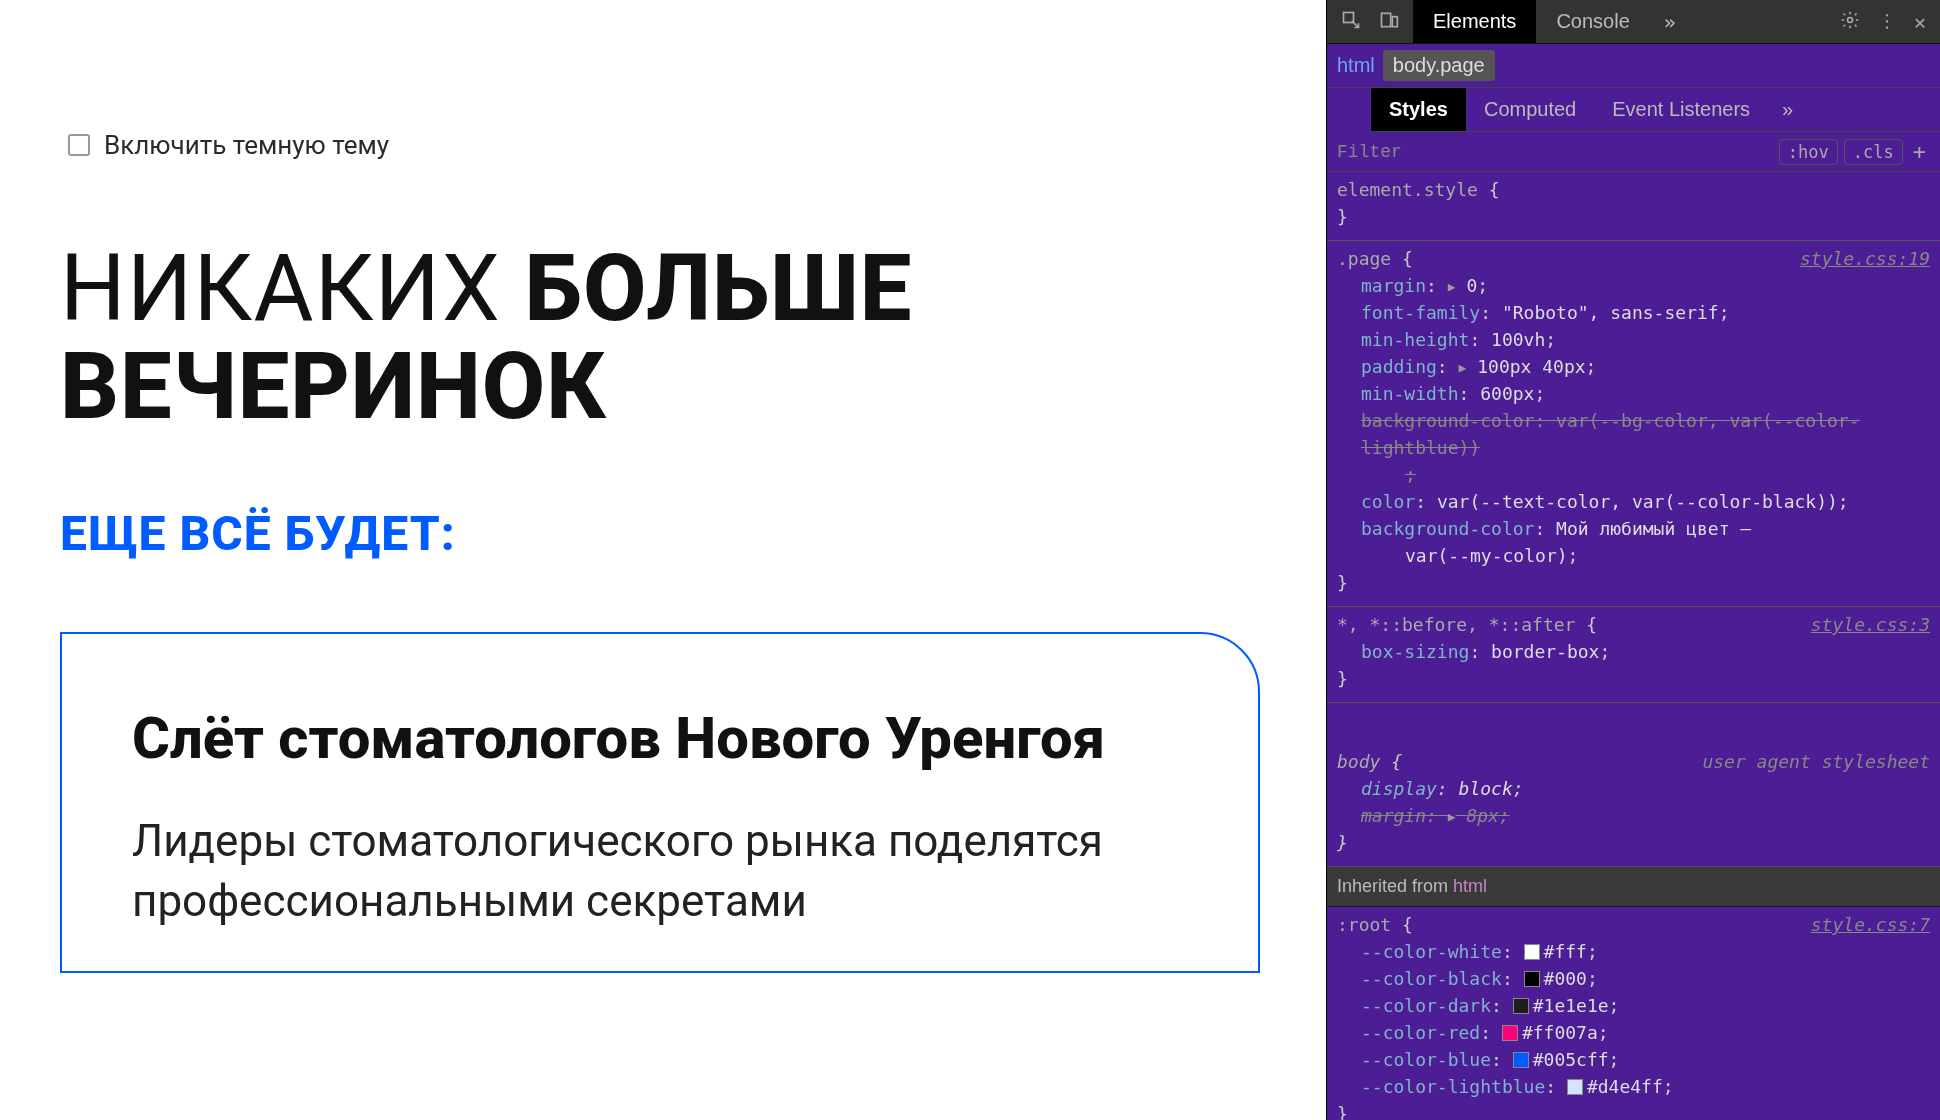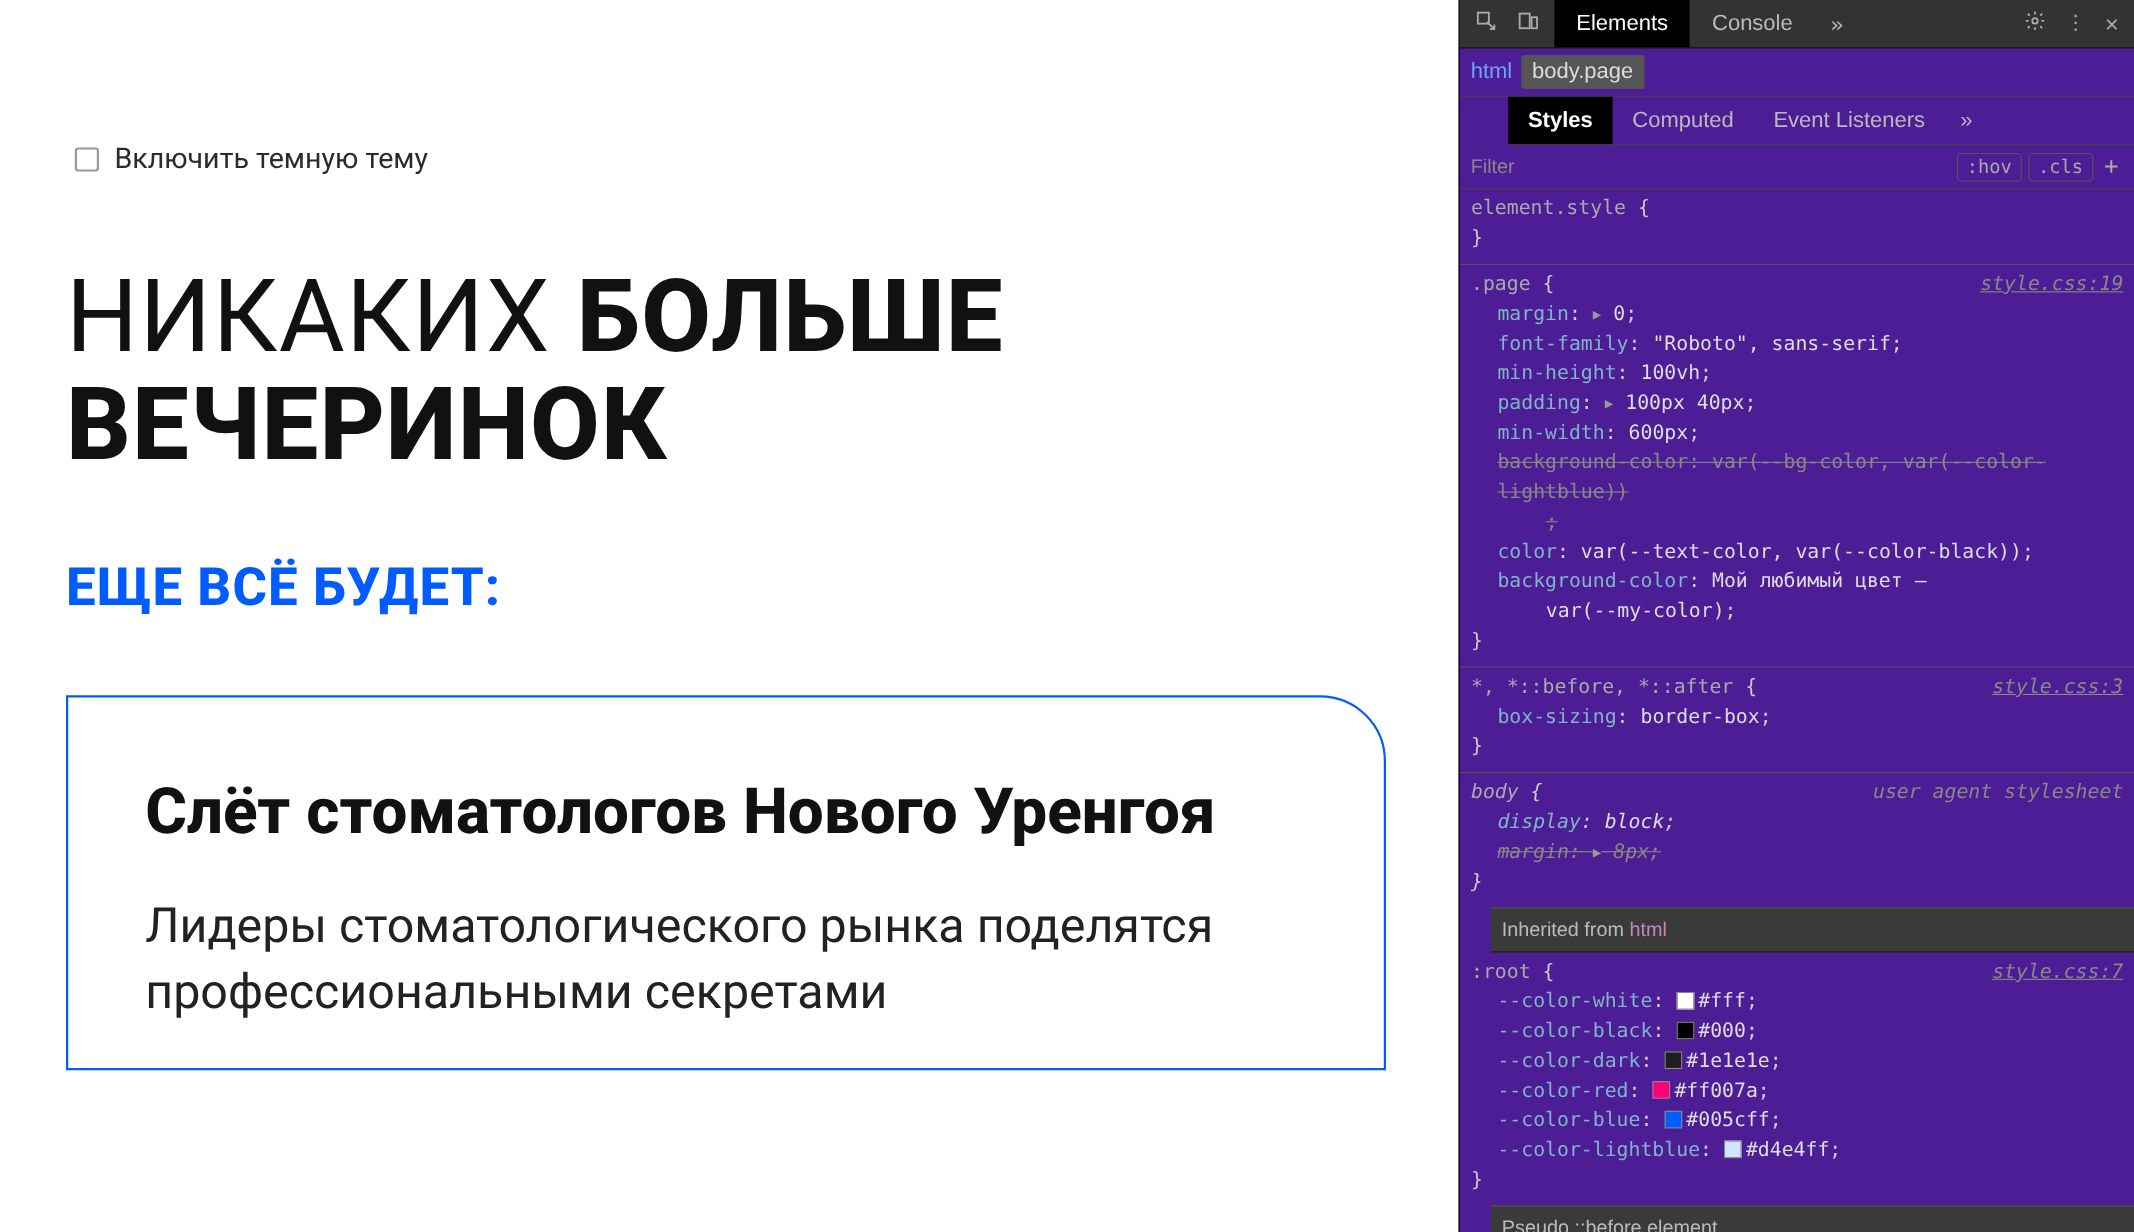--- a/index.html
+++ b/index.html
@@ -88,48 +88,48 @@
   font-family: -apple-system, Arial, sans-serif; font-size: 20px; margin-left: 44px;
 }
 .sub-tabs .tab { padding: 0 18px; height: 100%; display:flex; align-items:center; color:#bbb; cursor:pointer;}
 .sub-tabs .tab.active { background:#000; color:#fff; font-weight:600;}
 .sub-tabs .more { padding:0 14px; color:#bbb;}
 
 .filter-row {
   height: 40px; display:flex; align-items:center; padding:0 10px;
   border-bottom:1px solid #444; font-size:18px;
 }
-.filter-row .filter { color:#888; flex:1; font-family: Liberation Sans, sans-serif;}
+.filter-row .filter { color:#888; flex:1; font-family: Liberation Mono, monospace;}
 .filter-row .chip {
   font-family: Menlo, monospace; color:#aaa; padding:2px 8px; border:1px solid #555;
   border-radius:4px; margin-left:6px; font-size:17px;
 }
 .filter-row .plus { color:#aaa; padding:0 4px 0 10px; font-size:22px; }
 
 .styles-pane { flex:1; overflow:auto; font-size:18px; line-height:1.5; }
 .rule { padding: 4px 10px 10px 10px; }
 .sep { border-top: 1px solid #555; }
 .ruleheader { display:flex; justify-content:space-between; align-items:baseline;}
 .selector { color:#aaa; }
 .selector em { font-style:italic; color:#aaa;}
 .link { color:#888; text-decoration: underline; font-style: italic; cursor:pointer;}
-.ua { color:#888; font-style: italic; }
+.ua { color:#888; font-style: italic; margin-top: 41px; }
 .decls { padding-left: 24px; }
 .prop { color:#7fb4c9; }
 .val  { color:#ddd; }
 .punct{ color:#ccc; }
 .indent2 { padding-left: 44px; display:block;}
 .strike { text-decoration: line-through; color:#888; }
 .strike .prop, .strike .val, .strike .punct { color:#888;}
 .tri { color:#999; font-size:13px; display:inline-block; transform: translateY(-1px);}
 .swatch { display:inline-block; width:16px; height:16px; border:1px solid #888; margin-right:4px; transform:translateY(2px);}
 .section-title {
   background:#3a3a3a; color:#bbb;
   font-family: -apple-system, Arial, sans-serif; font-size:18px;
-  padding:6px 10px; border-top:1px solid #555; border-bottom:1px solid #1a1a1a;margin-left:28px;
+  padding:6px 10px; border-top:1px solid #555; border-bottom:1px solid #1a1a1a;
 }
 .section-title .kw { color:#c586c0;}
 .ua-block .prop, .ua-block .val, .ua-block .punct, .ua-block .selector { font-style: italic; }
 </style>
 </head>
 <body>
 
 <div class="container">
 
   <div class="page-view">

